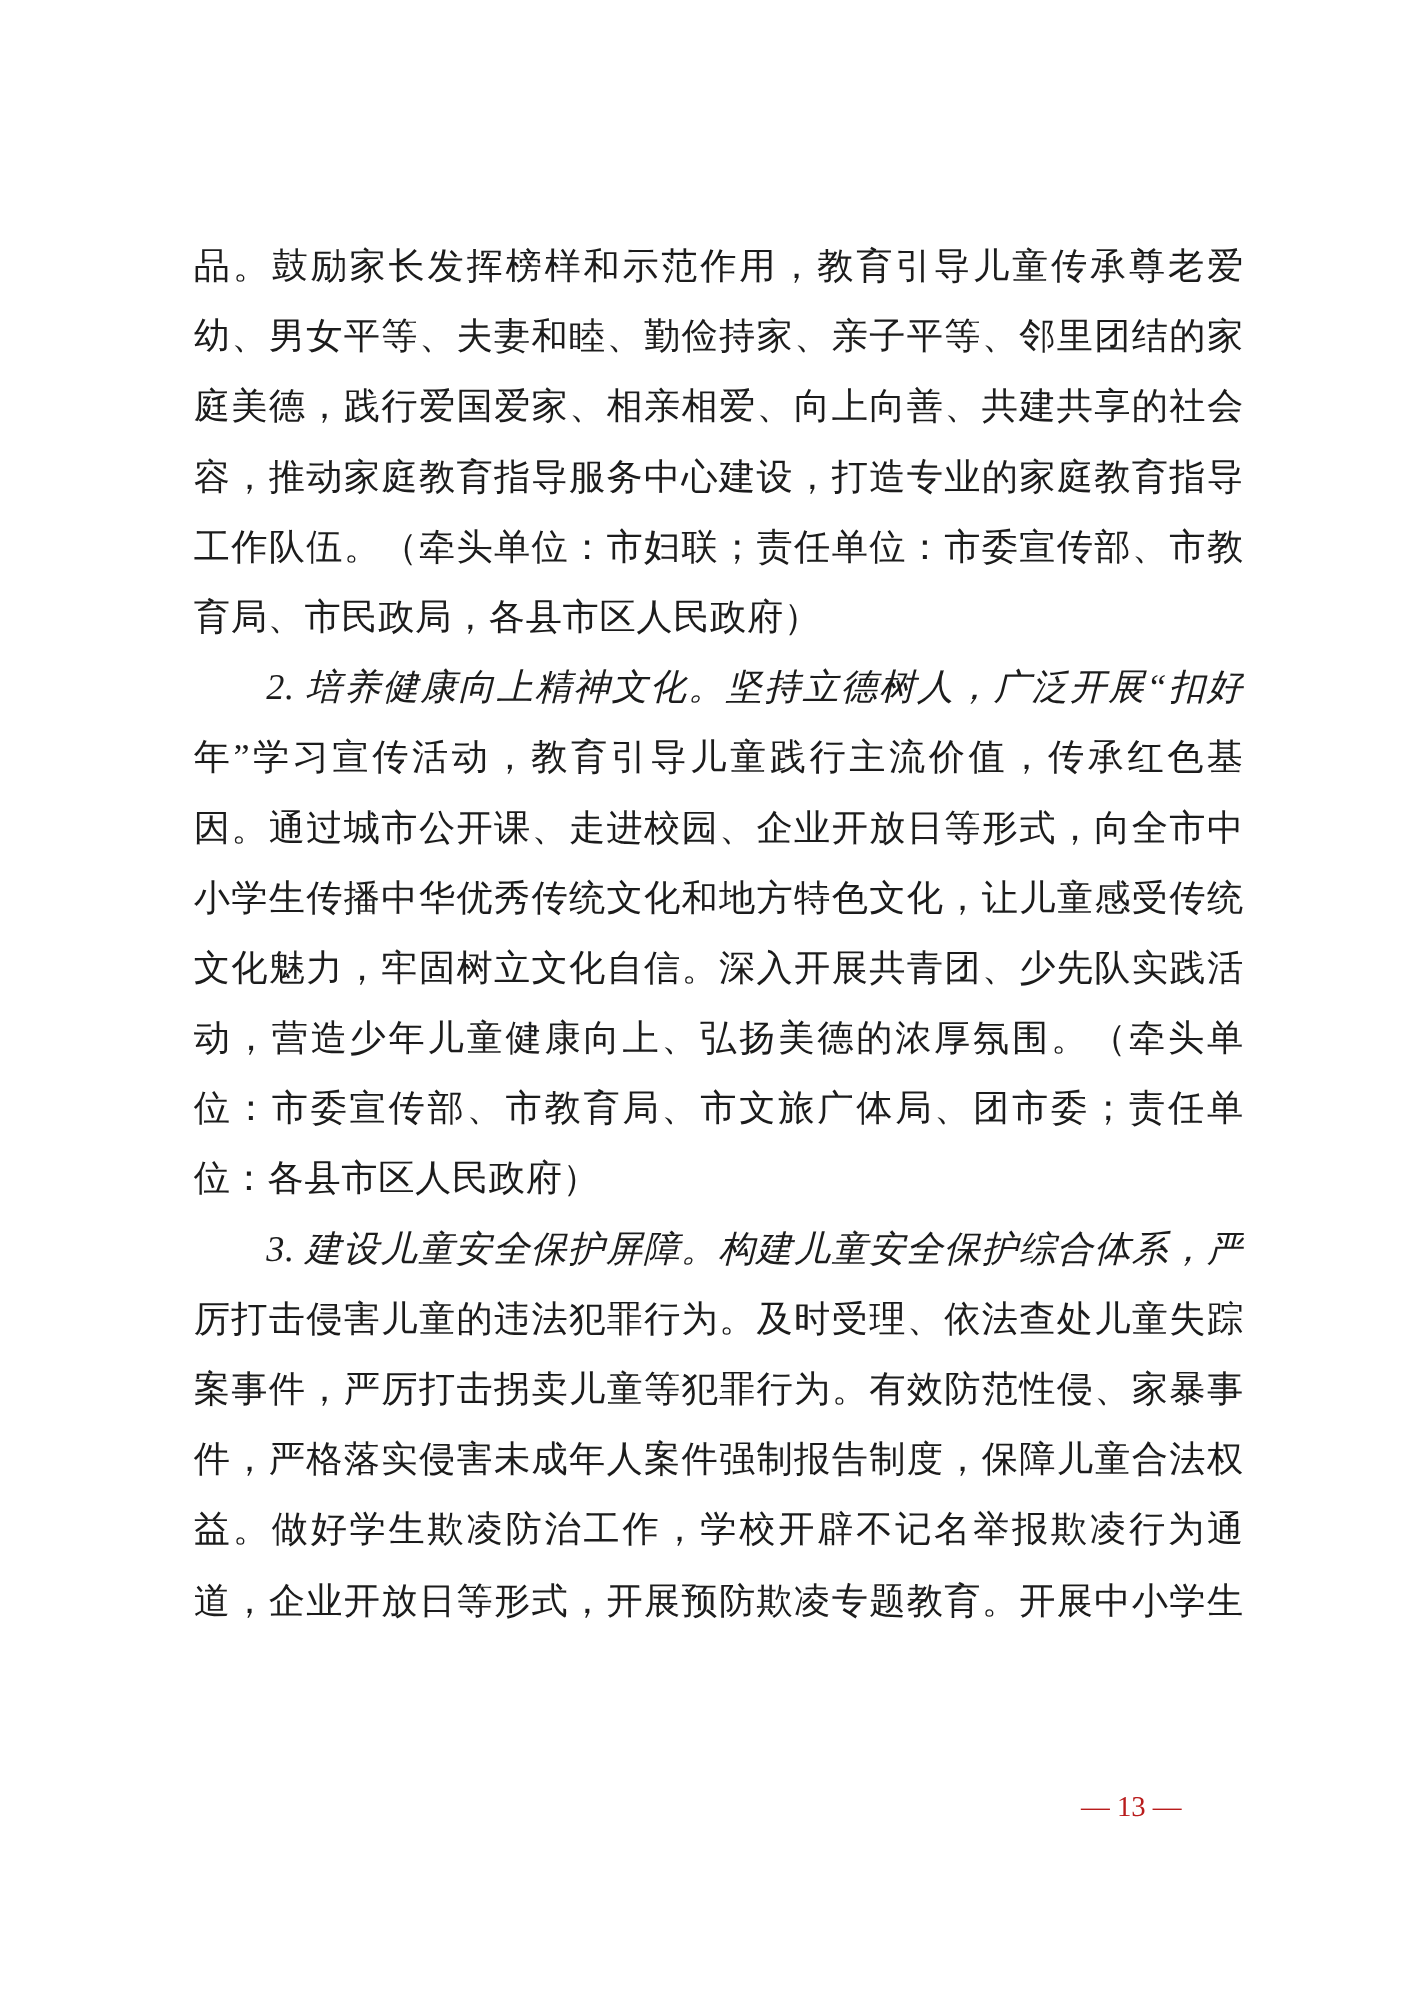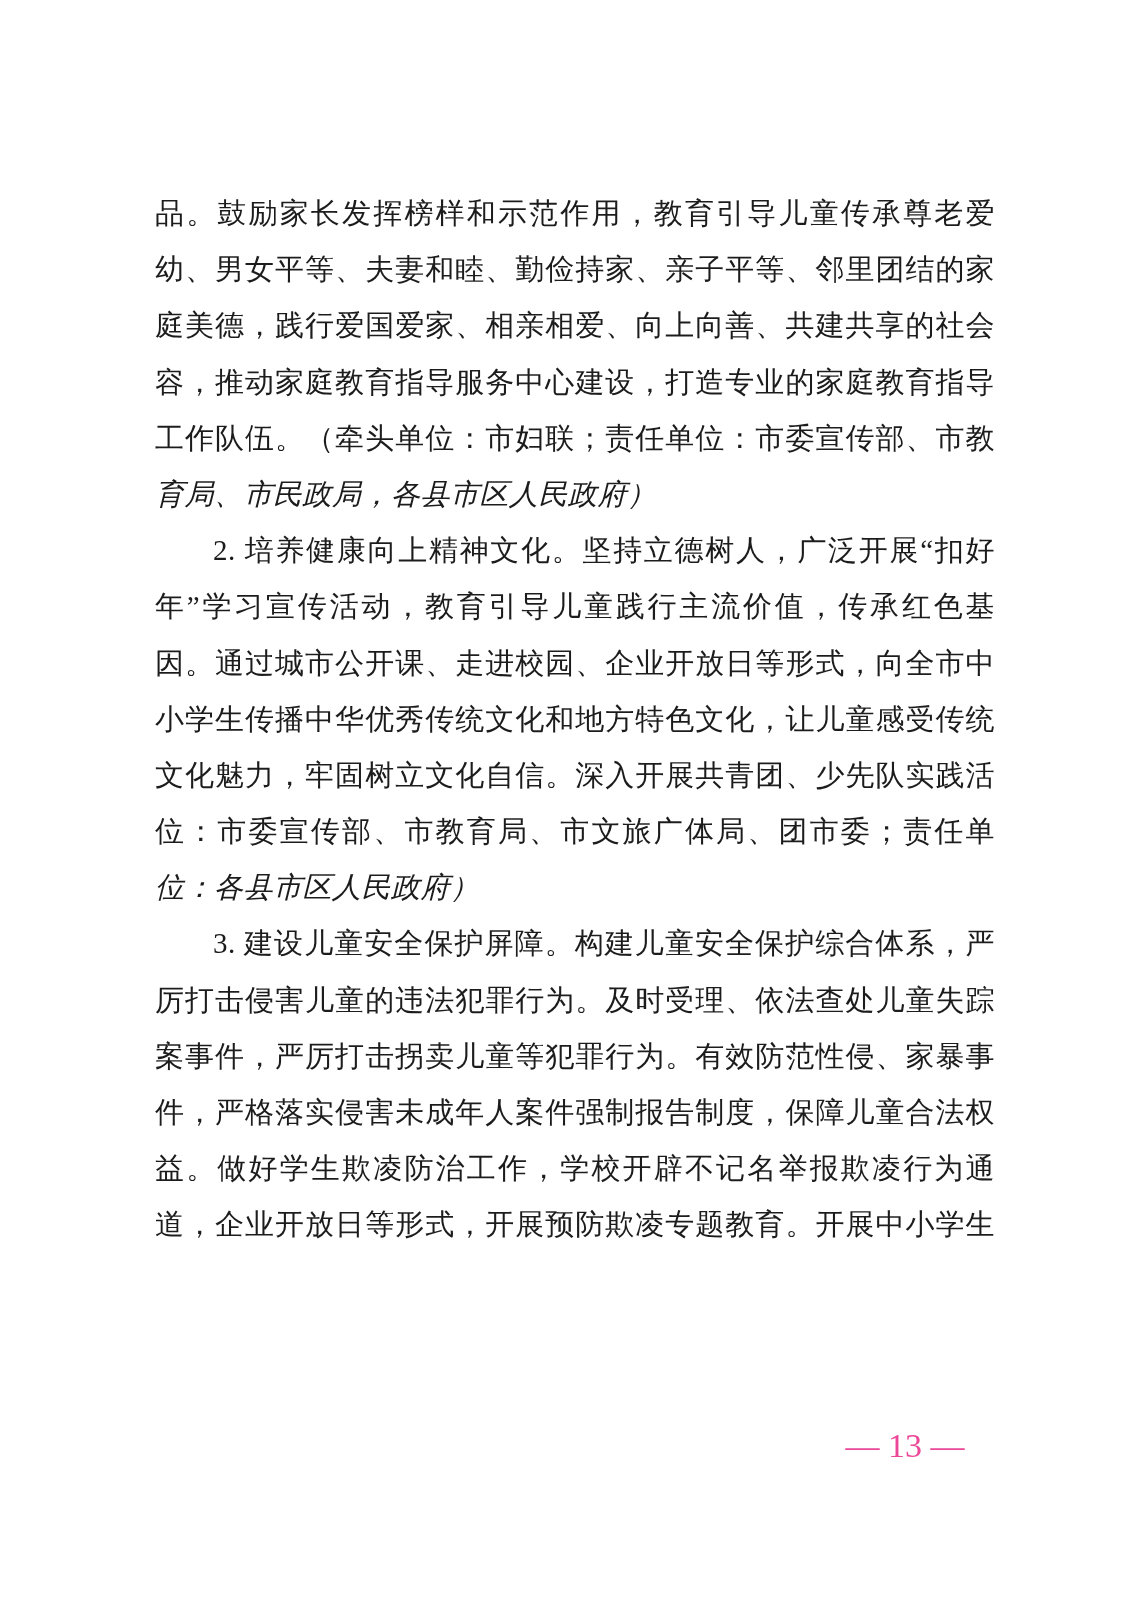--- a/index.html
+++ b/index.html
@@ -30,53 +30,54 @@
     letter-spacing: 0.5px;
     text-align: justify;
     text-align-last: justify;
     text-justify: inter-character;
     white-space: normal;
     overflow: hidden;
   }
   .line.para-end {
     text-align: right;
     text-align-last: left;
-    font-style: italic;
   }
   .line.indent {
     padding-left: 58px;
+    font-style: italic;
   }
   .page-number {
     position: absolute;
     left: 800px;
     top: 1424px;
     width: 210px;
     height: 44px;
     line-height: 44px;
-    font-size: 34px;
+    font-size: 23px;
     text-align: center;
-    color: #ec4899;
+    color: #b91c1c;
   }
 </style>
 </head>
 <body>
 
 <div class="page">
   <div class="text-block" id="text-block">
       <div class="line">品。鼓励家长发挥榜样和示范作用，教育引导儿童传承尊老爱</div>
       <div class="line">幼、男女平等、夫妻和睦、勤俭持家、亲子平等、邻里团结的家</div>
       <div class="line">庭美德，践行爱国爱家、相亲相爱、向上向善、共建共享的社会</div>
       <div class="line">容，推动家庭教育指导服务中心建设，打造专业的家庭教育指导</div>
       <div class="line">工作队伍。（牵头单位：市妇联；责任单位：市委宣传部、市教</div>
       <div class="line para-end">育局、市民政局，各县市区人民政府）</div>
       <div class="line indent">2. 培养健康向上精神文化。坚持立德树人，广泛开展“扣好</div>
       <div class="line">年”学习宣传活动，教育引导儿童践行主流价值，传承红色基</div>
       <div class="line">因。通过城市公开课、走进校园、企业开放日等形式，向全市中</div>
       <div class="line">小学生传播中华优秀传统文化和地方特色文化，让儿童感受传统</div>
       <div class="line">文化魅力，牢固树立文化自信。深入开展共青团、少先队实践活</div>
+      <div class="line">动，营造少年儿童健康向上、弘扬美德的浓厚氛围。（牵头单</div>
       <div class="line">位：市委宣传部、市教育局、市文旅广体局、团市委；责任单</div>
       <div class="line para-end">位：各县市区人民政府）</div>
       <div class="line indent">3. 建设儿童安全保护屏障。构建儿童安全保护综合体系，严</div>
       <div class="line">厉打击侵害儿童的违法犯罪行为。及时受理、依法查处儿童失踪</div>
       <div class="line">案事件，严厉打击拐卖儿童等犯罪行为。有效防范性侵、家暴事</div>
       <div class="line">件，严格落实侵害未成年人案件强制报告制度，保障儿童合法权</div>
       <div class="line">益。做好学生欺凌防治工作，学校开辟不记名举报欺凌行为通</div>
       <div class="line">道，企业开放日等形式，开展预防欺凌专题教育。开展中小学生</div>
     </div>
   <div class="page-number">— 13 —</div>

